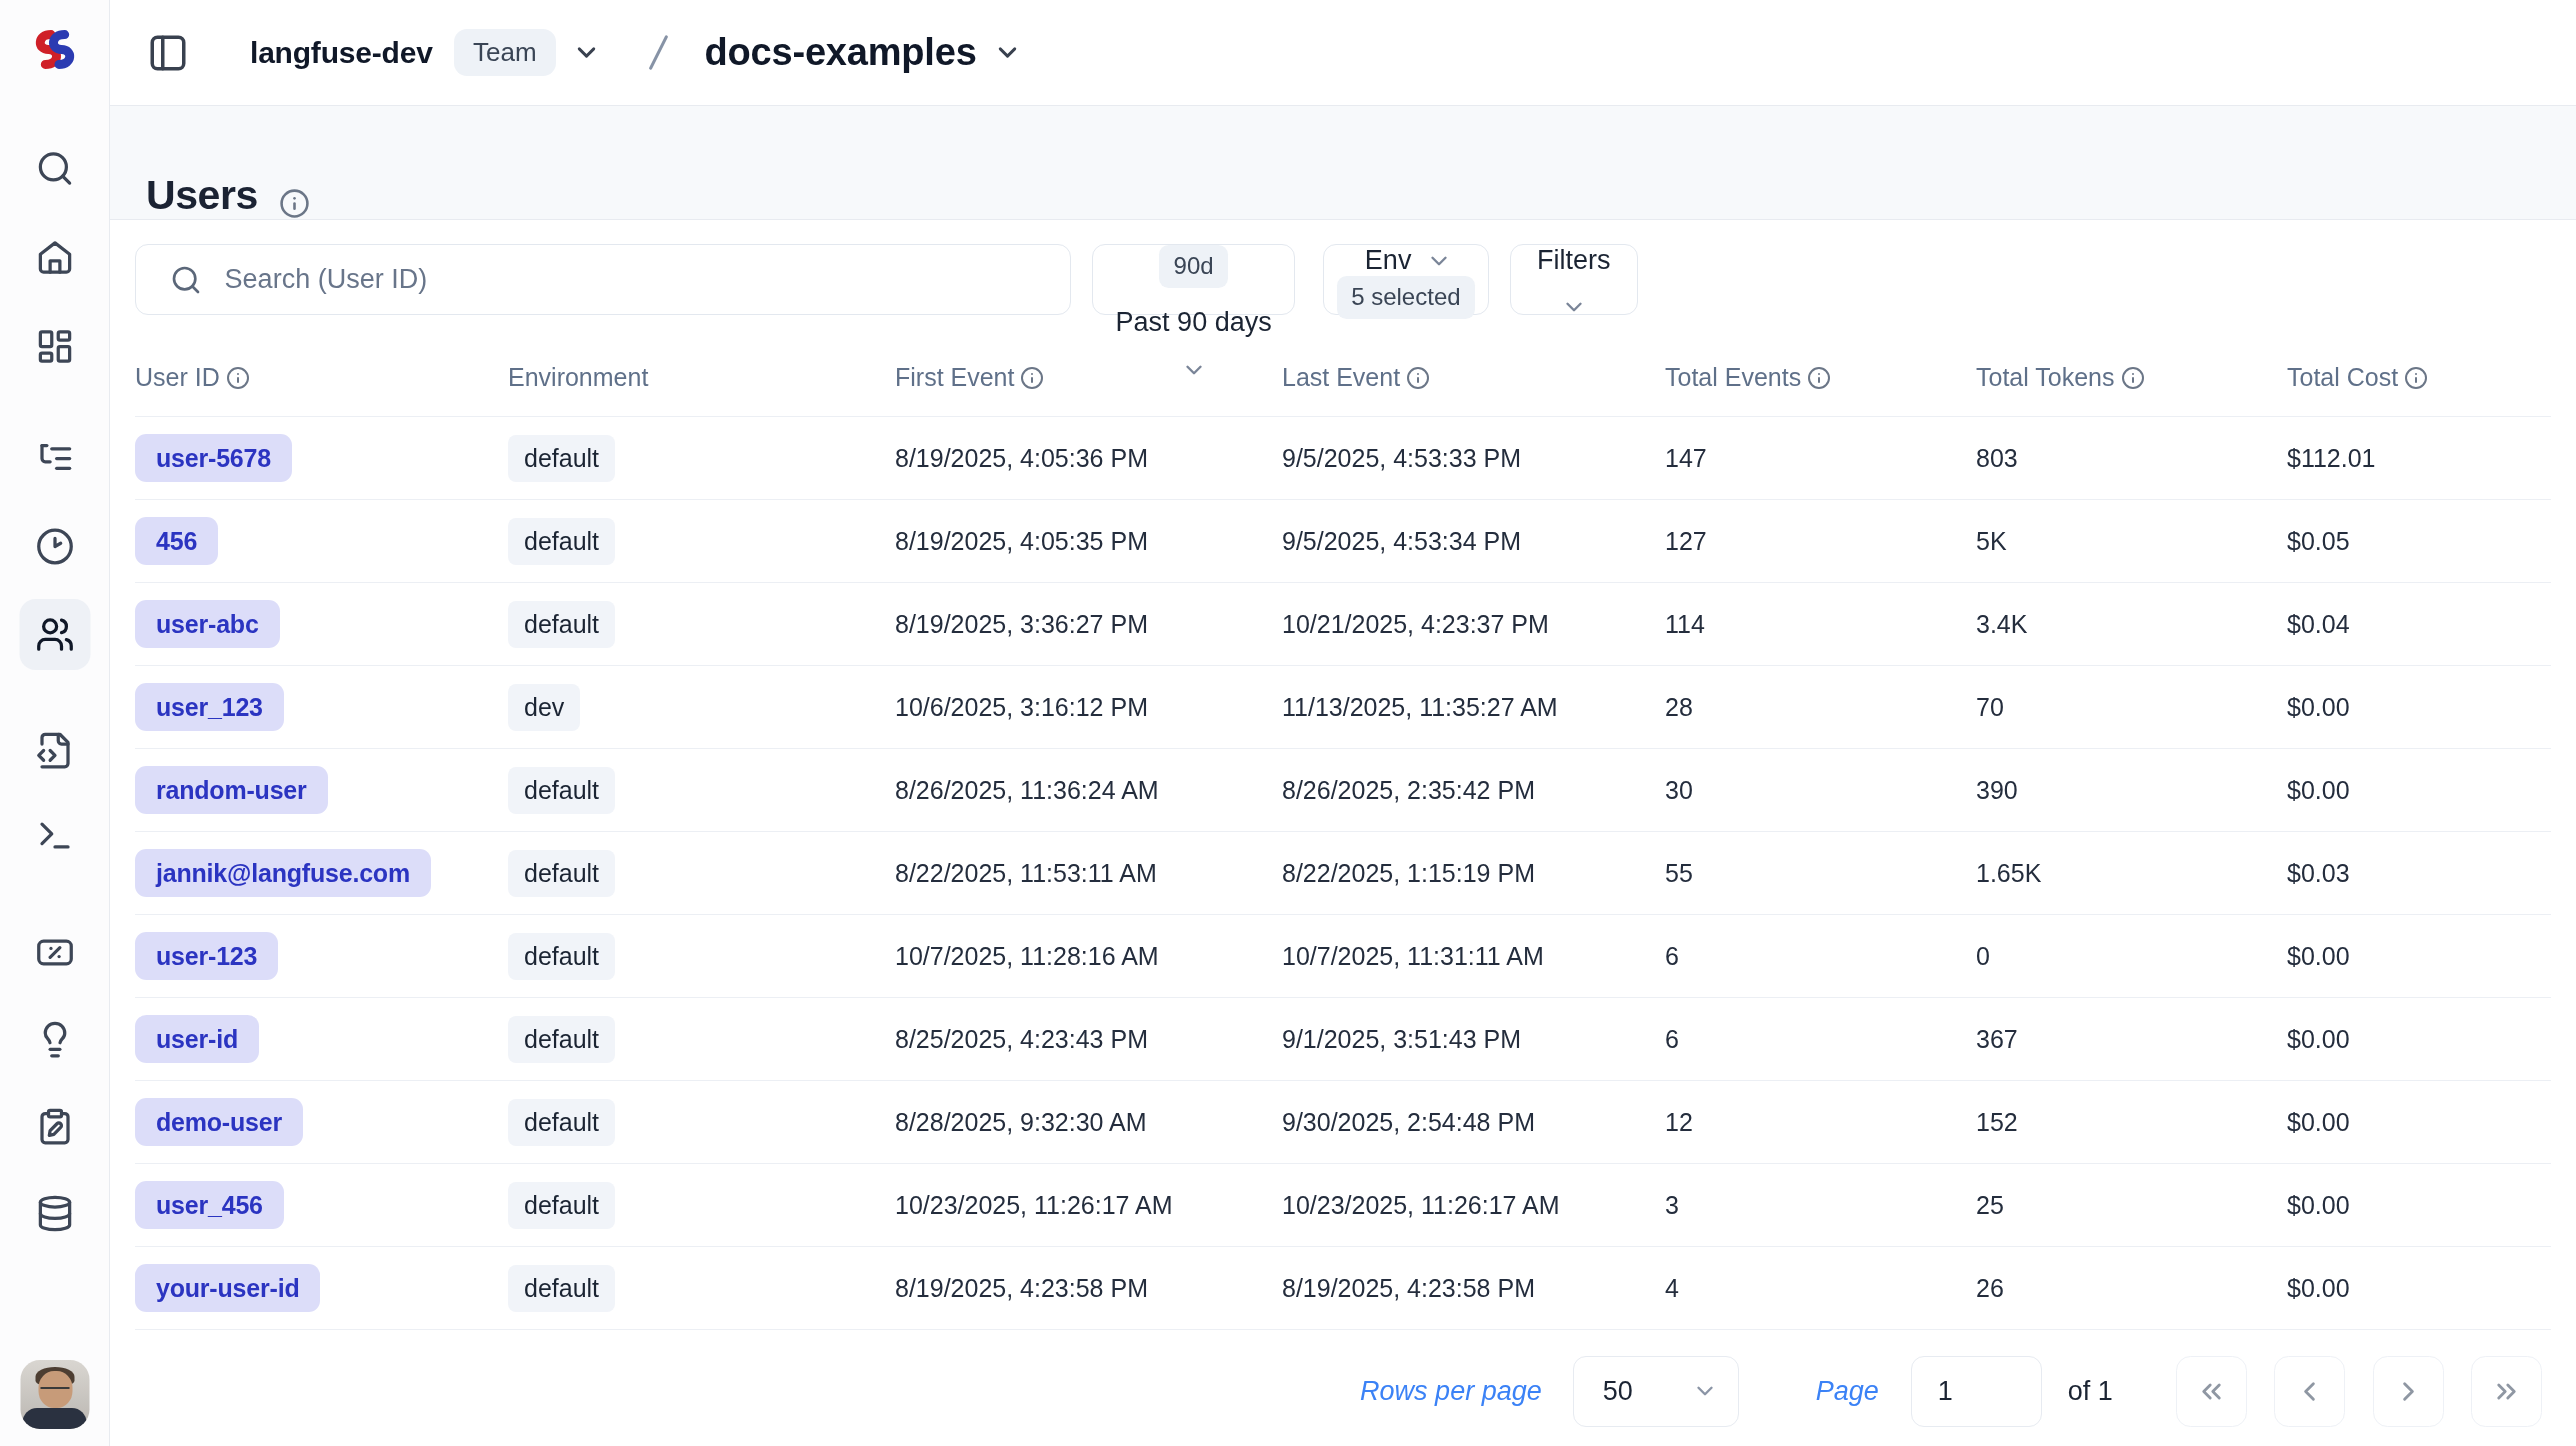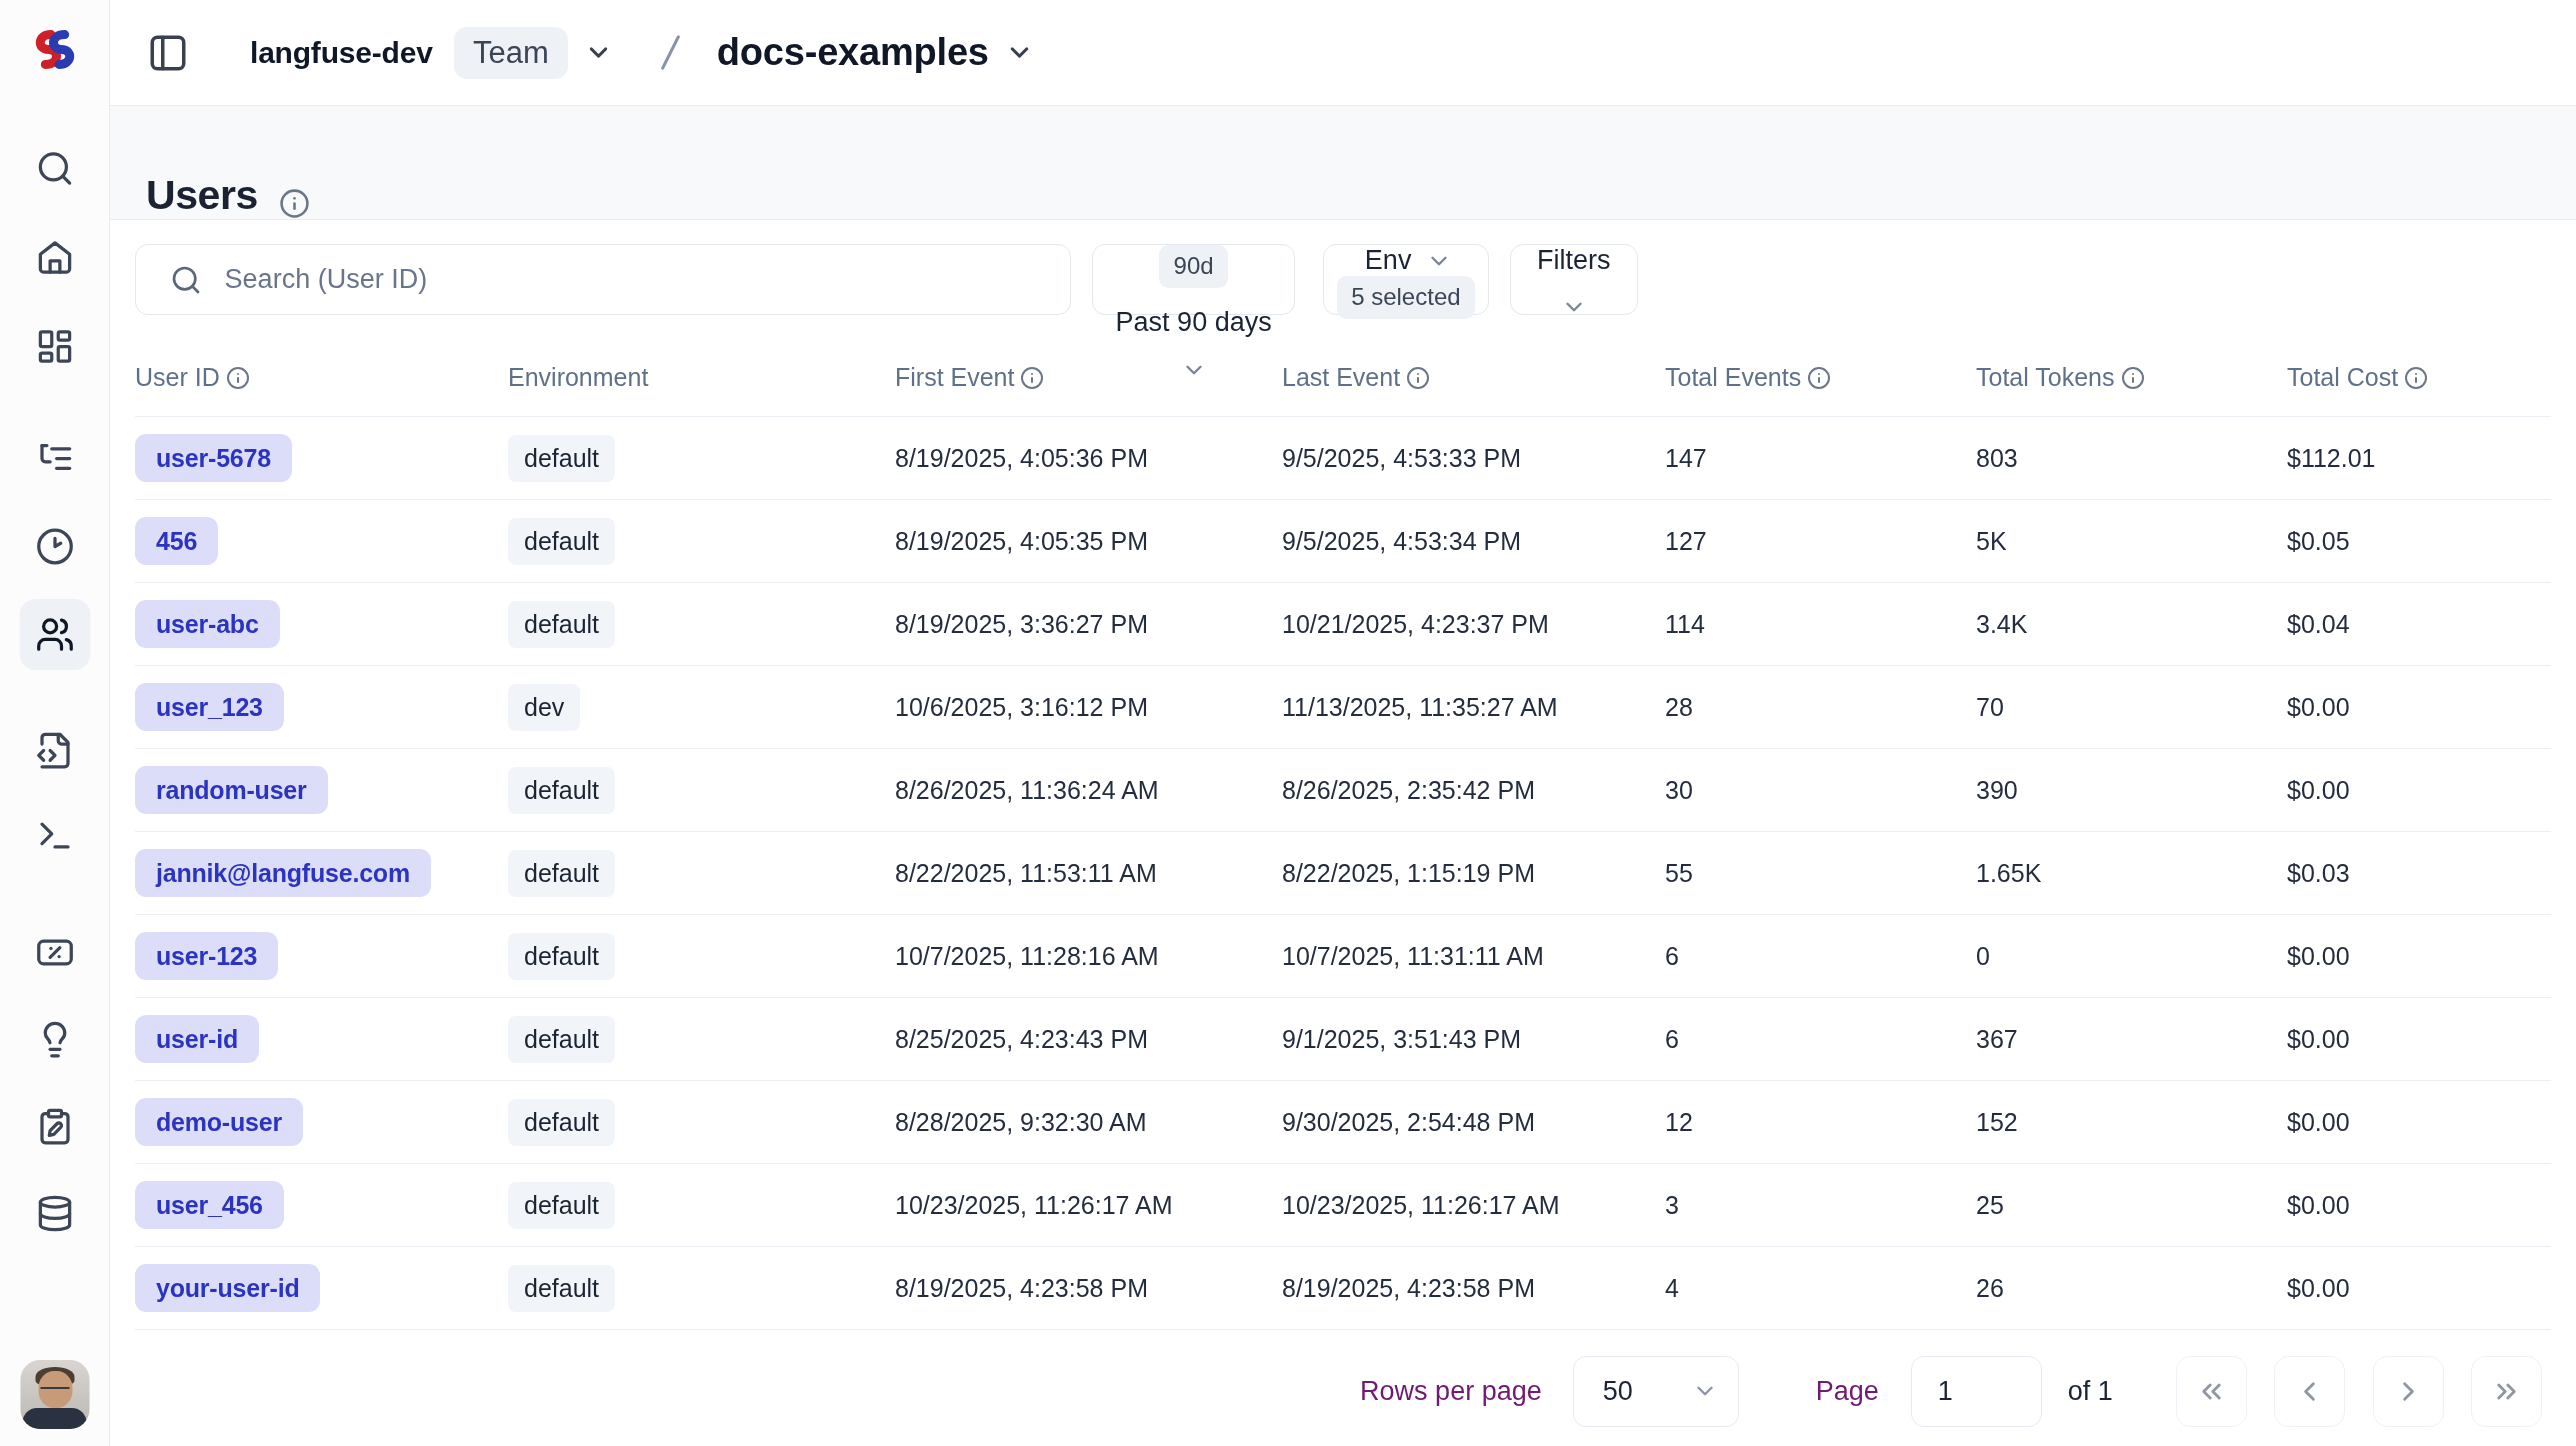--- a/index.html
+++ b/index.html
@@ -23,21 +23,21 @@
   .av-head { position:absolute; top:11.3px; left:18px; width:34px; height:37px; border-radius:46%; background:#c79b79; }
   .av-glasses { position:absolute; top:27.4px; left:20px; width:29px; height:7.3px; border-top:2.4px solid #3a3a3a; }
   .av-body { position:absolute; bottom:-6.5px; left:2.4px; right:2.4px; height:27.4px; border-radius:14.5px 14.5px 0 0; background:#2a3140; }
 
   
   .topbar { position:absolute; left:110px; right:0; top:0; height:106px; background:#fff;
     border-bottom:1.6px solid #e8ebf0; display:flex; align-items:center; padding:0 32px; z-index:2; }
   .toggle-btn { width:52px; height:52px; display:flex; align-items:center; justify-content:center; color:#39414f; cursor:pointer; }
   .toggle-btn svg { width:42px; height:42px; }
   .ws-name { margin-left:56px; font-size:30px; font-weight:700; color:#101828; letter-spacing:-0.2px; }
-  .team-badge { margin-left:21px; background:#eef2f7; border-radius:13px; padding:8px 19.4px; font-size:31px; color:#3a4555; }
+  .team-badge { margin-left:21px; background:#eef2f7; border-radius:13px; padding:8px 19.4px; font-size:26px; color:#3a4555; }
   .top-chevron { margin-left:16px; color:#39414f; }
   .top-chevron svg { width:29px; height:29px; }
   .slash { margin-left:34px; width:47px; height:47px; color:#8793a6; }
   .proj-name { margin-left:22.6px; font-size:38px; font-weight:700; color:#101828; letter-spacing:-0.2px; }
 
   
   .page-head { position:absolute; left:110px; right:0; top:106px; height:114px; background:#f7f9fb;
     border-bottom:1.6px solid #e8ebf0; display:flex; align-items:flex-end; padding-left:36px; gap:21px; }
   .page-title { font-size:41px; font-weight:700; color:#1b2333; letter-spacing:-0.4px; }
   .info-ic { color:#6b7687; }
@@ -72,21 +72,21 @@
   .th .info-ic svg { width:24px; height:24px; }
   .tbody { border-bottom:1.6px solid #eceff4; }
   .tr { height:83px; border-top:1.6px solid #eceff4; font-size:25px; color:#242d3d; cursor:pointer; }
   .badge-user { display:inline-block; background:#dcddf9; color:#2b34c1; font-weight:700; font-size:25px;
     padding:9.7px 21px; border-radius:11.3px; letter-spacing:-0.2px; }
   .badge-env { display:inline-block; background:#f1f4f9; color:#1b2433; font-size:25px; padding:9px 16px; border-radius:8px; }
 
   
   .footer { position:absolute; left:110px; right:0; top:1335px; bottom:0; background:#fff;
     display:flex; align-items:center; justify-content:flex-end; padding-right:34px; }
-  .foot-label { font-size:27px; font-weight:500; color:#701a75; }
+  .foot-label { font-size:27px; font-weight:500; color:#3b82f6;font-style:italic; }
   .rows-select { margin-left:31px; width:166px; height:71px; border:1.6px solid #e7ebf1; border-radius:13px;
     display:flex; align-items:center; justify-content:space-between; padding:0 19.4px 0 29px; font-size:27px; color:#1b2433; cursor:pointer; }
   .rows-select .chev { color:#8b95a6; }
   .rows-select .chev svg { width:26px; height:26px; }
   .page-label { margin-left:77px; }
   .page-input { margin-left:32px; width:131px; height:71px; border:1.6px solid #e7ebf1; border-radius:13px;
     font-size:27px; color:#1b2433; padding-left:26px; outline:none; font-family:inherit; }
   .of-label { margin-left:26px; font-size:27px; font-weight:500; color:#1b2433; }
   .pager { display:flex; gap:27.4px; margin-left:63px; }
   .pg-btn { width:71px; height:71px; border:1.6px solid #eef1f6; border-radius:14.5px; background:#fff;

